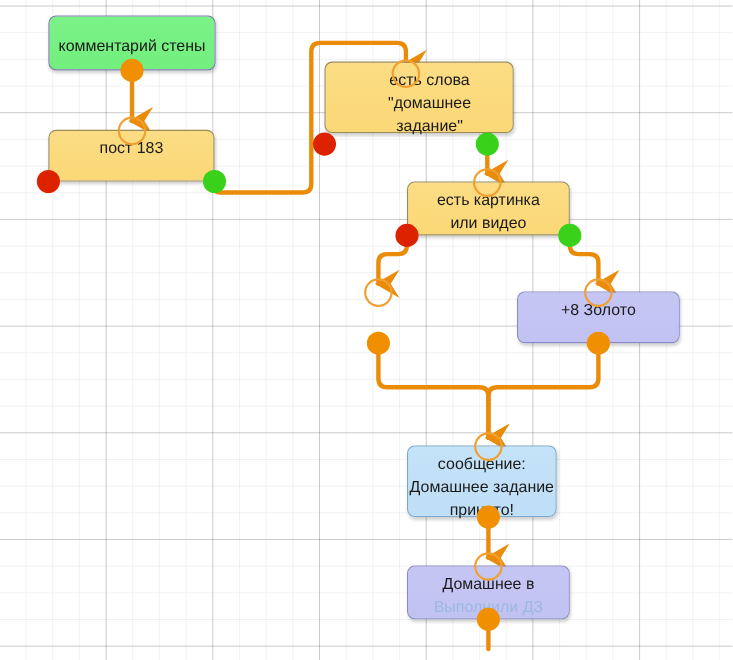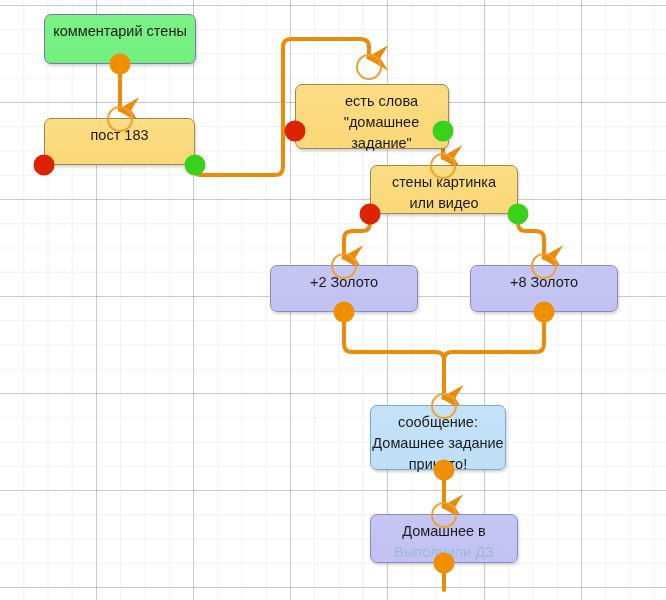--- a/index.html
+++ b/index.html
@@ -140,42 +140,39 @@
   </svg>
 
   <div class="arrow-ring" style="left:120px; top:119px;"></div>
   <div class="arrow-ring" style="left:369px; top:67px;"></div>
   <div class="arrow-ring" style="left:443px; top:166px;"></div>
   <div class="arrow-ring" style="left:344px; top:266px;"></div>
   <div class="arrow-ring" style="left:544px; top:266px;"></div>
   <div class="arrow-ring" style="left:444px; top:406px;"></div>
   <div class="arrow-ring" style="left:444px; top:515px;"></div>
 
-  <div class="node node-green" style="left:44px; top:14px; width:152px; height:50px;">
+  <div class="node node-green" style="left:44px; top:14px; width:152px; height:50px;justify-content:center;">
     <span>комментарий стены</span>
   </div>
 
   <div class="node node-yellow" style="left:44px; top:118px; width:151px; height:47px;">
     <span>пост 183</span>
   </div>
 
-  <div class="node node-yellow" style="left:295px; top:84px; width:154px; height:65px;padding-left:19px;">
+  <div class="node node-yellow" style="left:295px; top:56px; width:172px; height:65px;padding-left:19px;">
     <span>есть слова
 "домашнее
 задание"</span>
   </div>
 
   <div class="node node-yellow" style="left:370px; top:165px; width:148px; height:49px;">
-    <span>стены картинка
+    <span>есть картинка
 или видео</span>
   </div>
 
-  <div class="node node-purple" style="left:270px; top:265px; width:148px; height:47px;">
-    <span>+2 Золото</span>
-  </div>
 
   <div class="node node-purple" style="left:470px; top:265px; width:148px; height:47px;">
     <span>+8 Золото</span>
   </div>
 
   <div class="node node-blue" style="left:370px; top:405px; width:136px; height:65px;">
     <span>сообщение:
 Домашнее задание
 принято!</span>
   </div>

